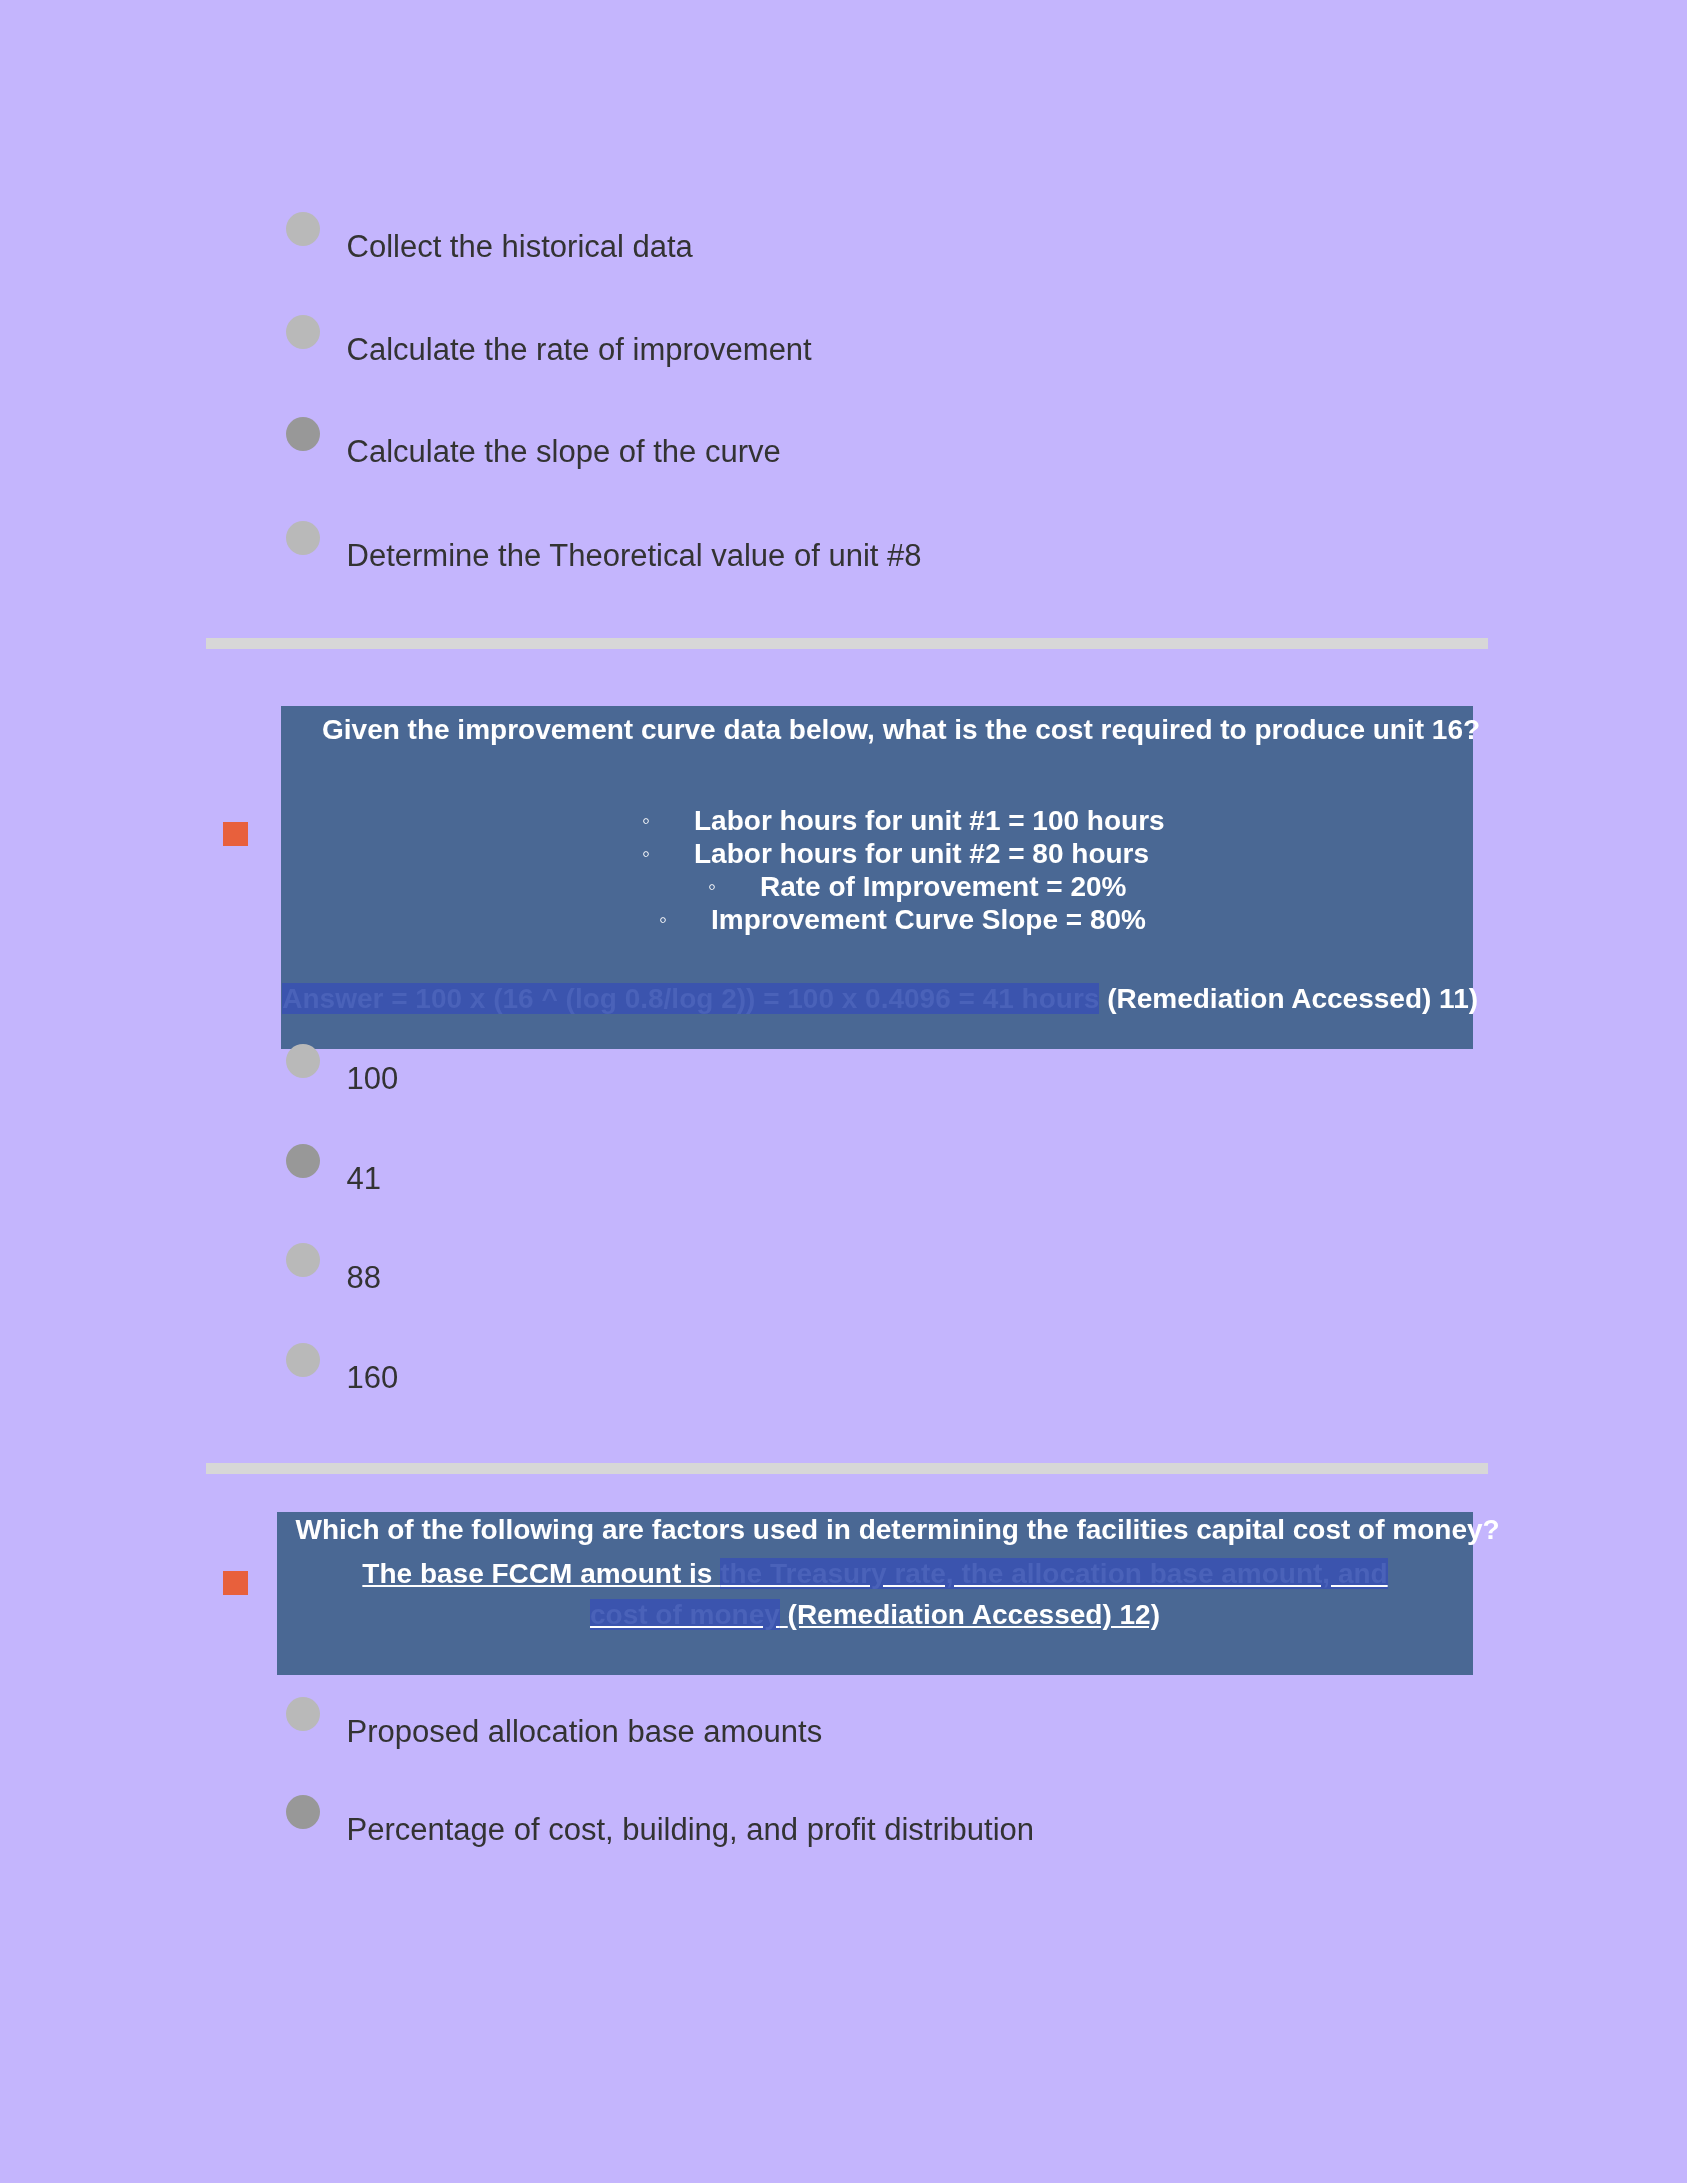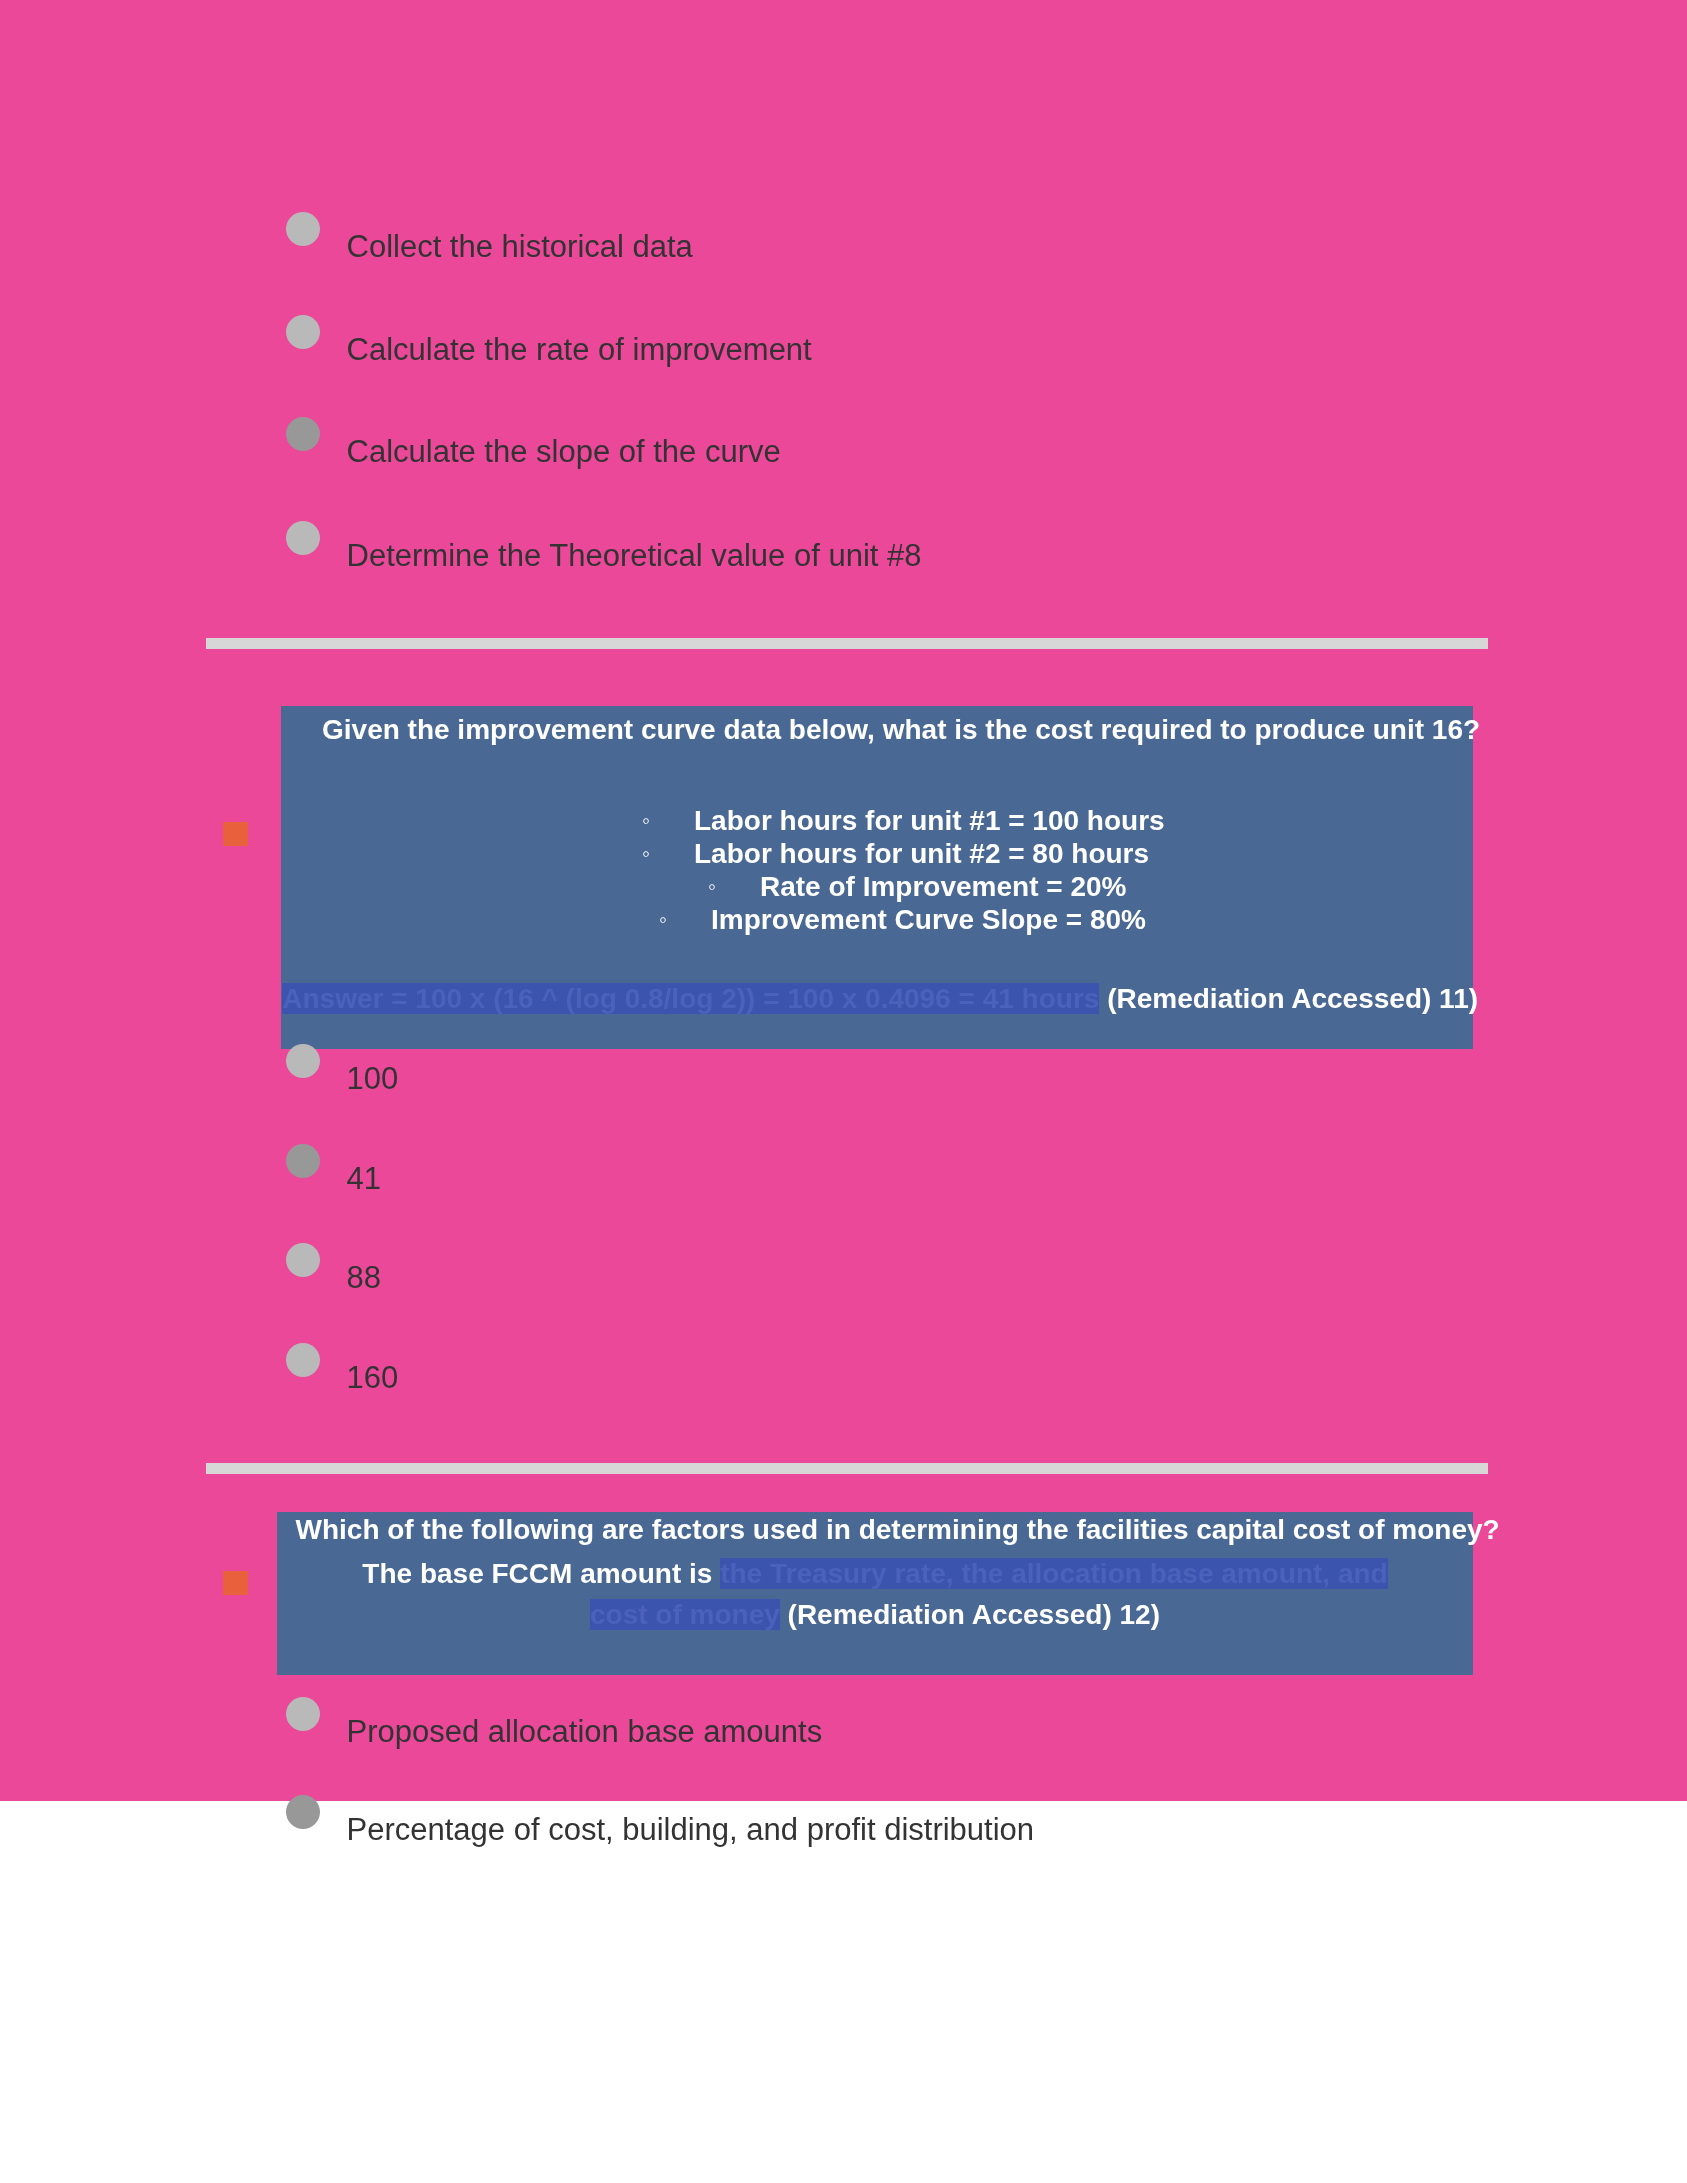--- a/index.html
+++ b/index.html
@@ -1,17 +1,17 @@
 <!DOCTYPE html>
 <html style="font-size:10.6px"><head>
 <meta charset="utf-8">
 <style>
   html,body{margin:0;padding:0;background:#ffffff;}
   body{width:1687px;height:2183px;font-family:"Liberation Sans",sans-serif;position:relative;overflow:hidden;}
-  .page{position:absolute;left:0;top:0;width:1687px;height:1801px;background:#ec4899;}
+  .page{position:absolute;left:0;top:0;width:1687px;height:2183px;background:#c4b5fd;}
 
   
   .opt{position:absolute;left:286px;display:flex;align-items:flex-start;}
   .radio{width:34px;height:34px;border-radius:50%;background:#b9b9b9;border:0;
          box-sizing:border-box;flex:0 0 auto;margin-top:2.6px;}
   .radio.sel{background:#989898;}
   .optlabel{margin-left:26.5px;margin-top:21px;font-size:31px;line-height:33px;color:#333333;white-space:nowrap;}
 
   
   .divider{position:absolute;left:206px;width:1282px;height:10.6px;background:#d7d7d7;}
@@ -94,21 +94,21 @@
     <span class="radio"></span>
     <span class="optlabel">160</span>
   </div>
 
   <div class="divider" style="top:1463px;"></div>
 
   <div class="marker" style="left:223px;top:1571px;"></div>
 
   <div class="qbox" style="left:277px;top:1512px;width:1196px;height:163px;">
     <div class="qline" style="left:18.5px;top:1.3px;">Which of the following are factors used in determining the facilities capital cost of money?</div>
-    <div class="qpara" style="left:54px;top:41px;width:1088px;">
+    <div class="qpara" style="left:54px;top:41px;width:1088px;text-decoration:underline;">
       <span>The base FCCM amount is </span>
       <span class="hl">the Treasury rate, the allocation base amount, and cost of money</span>
       <span> (Remediation Accessed) 12)</span>
     </div>
   </div>
 
   <div class="opt" style="top:1792px;">
     <span class="radio sel"></span>
     <span class="optlabel">Percentage of cost, building, and profit distribution</span>
   </div>

